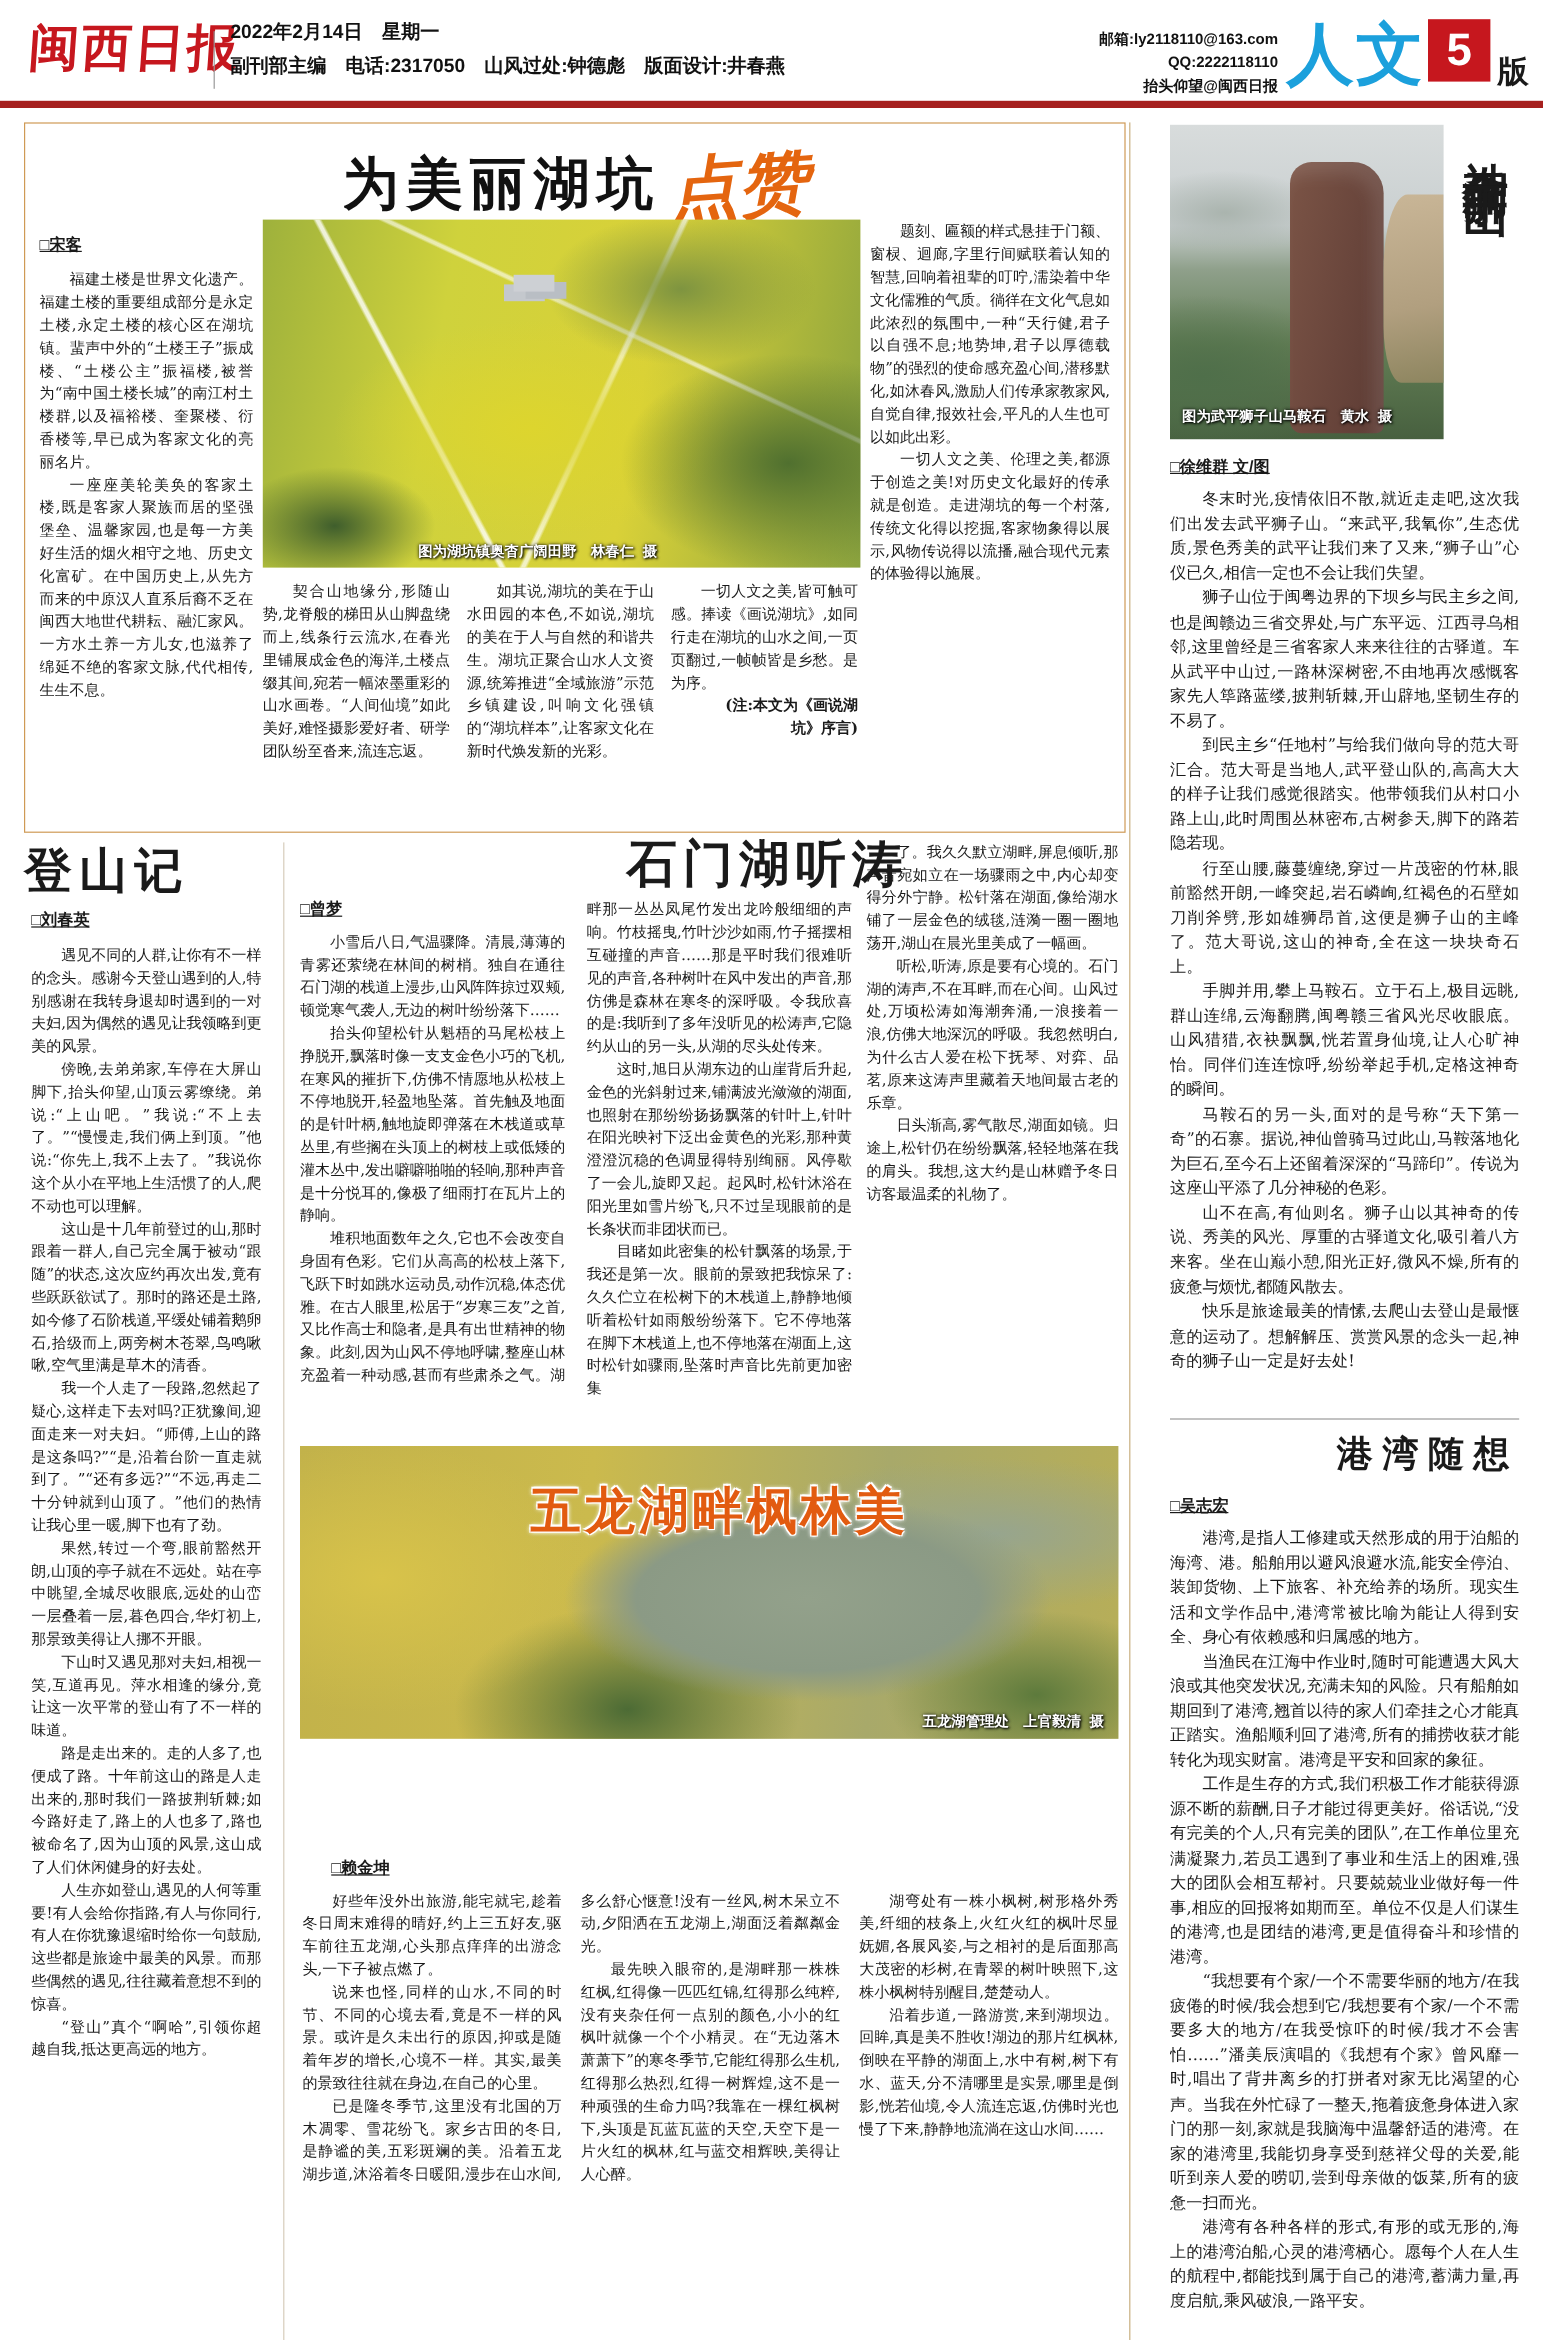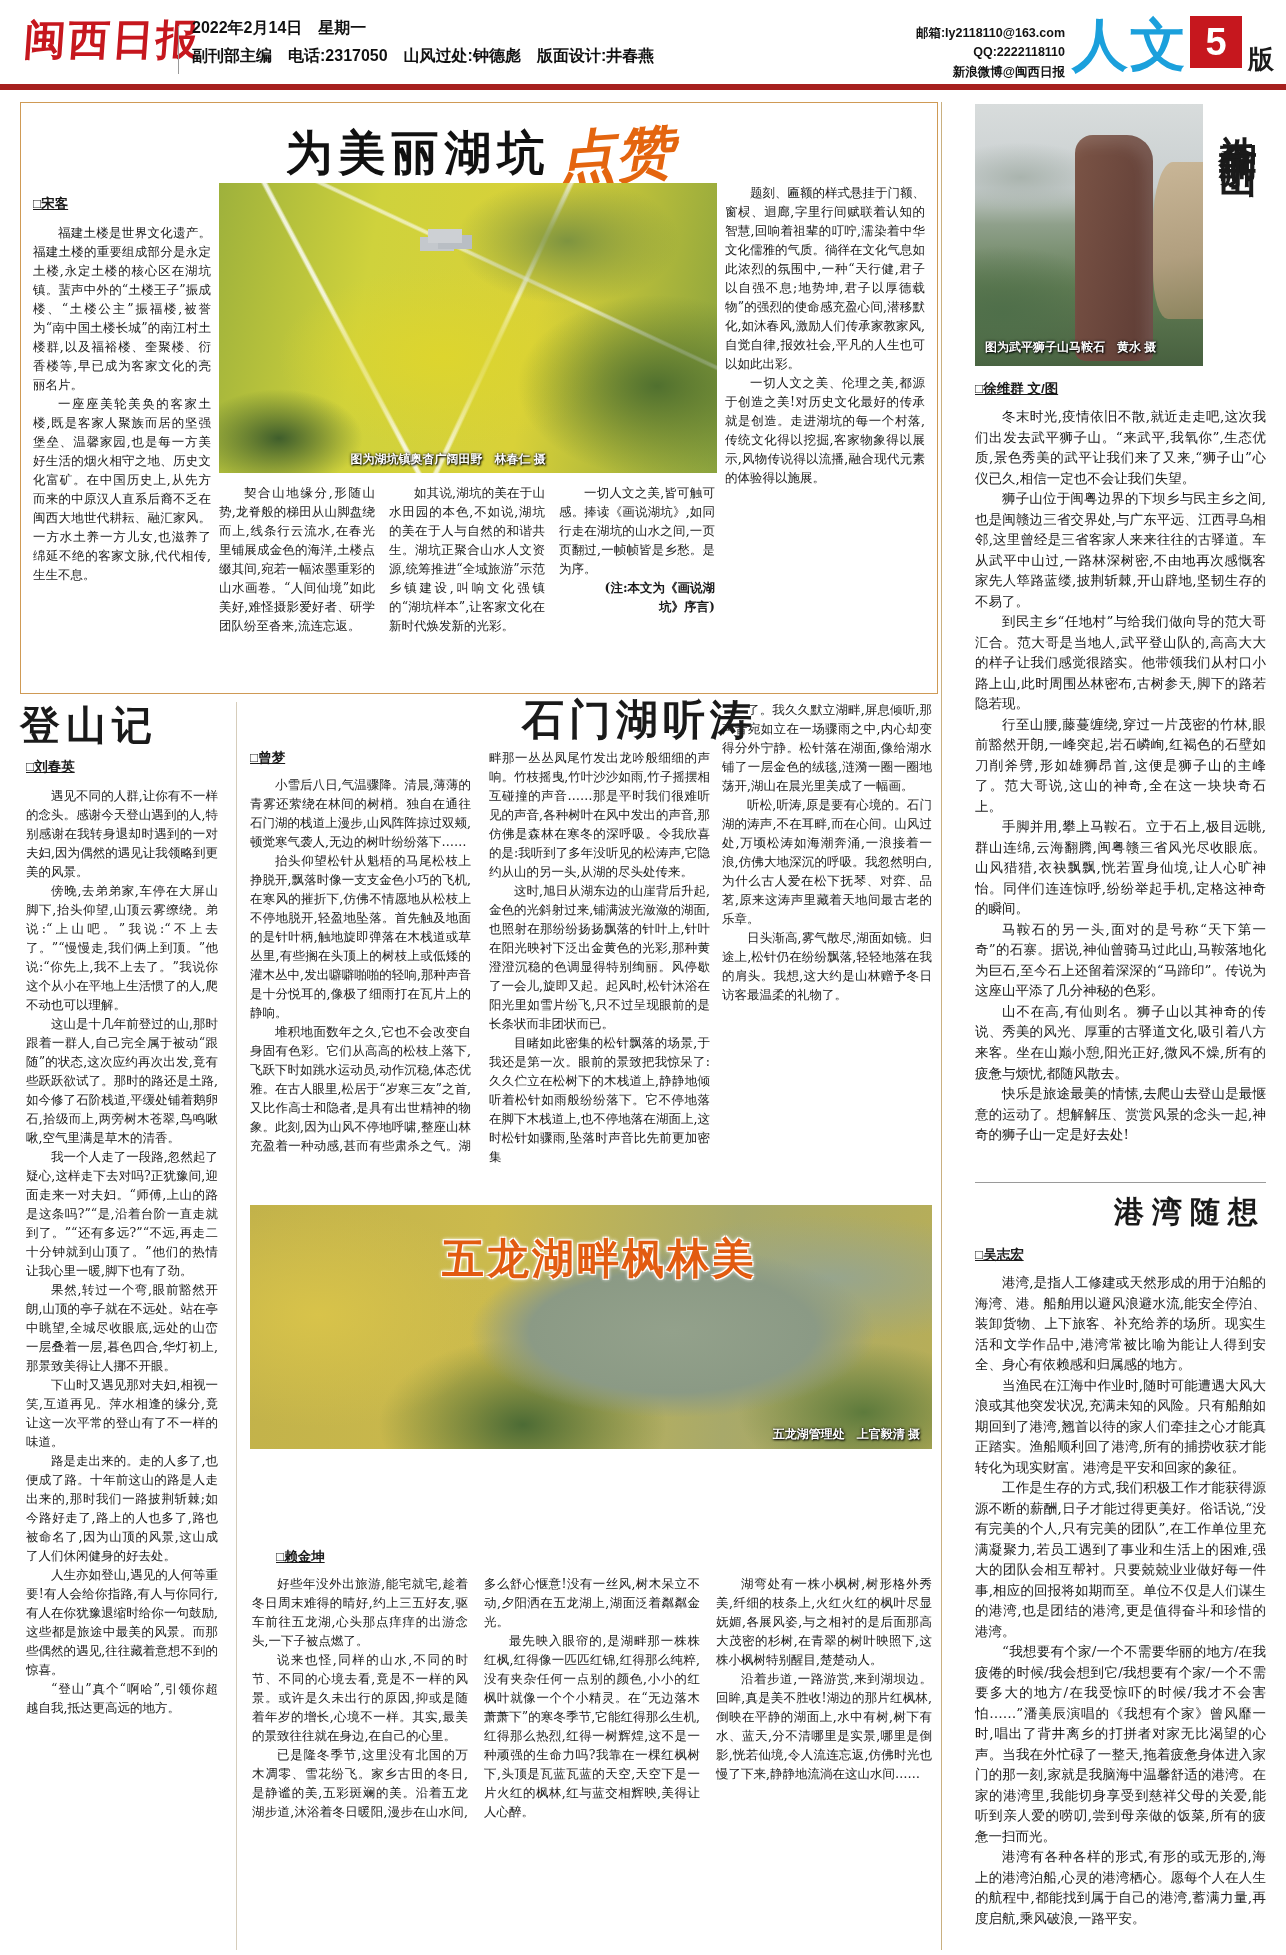--- a/index.html
+++ b/index.html
@@ -36,21 +36,21 @@
   .lead-byline{position:absolute;left:12px;top:92px;}
   .bodytext{font-size:12.5px;line-height:1.52;text-align:justify;overflow:hidden;}
   .bodytext p,.para{margin:0;text-indent:2em;}
   .lead-left{position:absolute;left:12px;top:120px;width:178px;height:456px;}
   .lead-right{position:absolute;left:704px;top:80px;width:200px;height:496px;}
   .lead-bottom{position:absolute;left:198px;top:380px;width:496px;height:196px;
                column-count:3;column-gap:14px;}
   .endnote{margin:0;text-align:right;font-weight:bold;text-indent:0;}
   .photo{position:absolute;overflow:hidden;}
   .photo-caption{position:absolute;color:#fff;font-size:12px;font-weight:bold;
-                 font-family:Liberation Sans, sans-serif;
+                 font-family:Liberation Mono, monospace;
                  text-shadow:0 0 3px #000,1px 1px 2px #000;white-space:nowrap;}
   
   .lead-photo{left:198px;top:80px;width:498px;height:290px;
     background:
       radial-gradient(ellipse 120px 70px at 12% 88%, #3f5e2c 0%, rgba(63,94,44,0) 70%),
       radial-gradient(ellipse 200px 130px at 88% 70%, #50702f 0%, rgba(80,112,47,0) 70%),
       radial-gradient(ellipse 160px 90px at 70% 20%, #7e9440 0%, rgba(126,148,64,0) 70%),
       radial-gradient(ellipse 220px 120px at 45% 60%, #ddd52e 0%, rgba(221,213,46,0) 75%),
       linear-gradient(62deg, transparent 30%, rgba(255,255,255,.8) 30.4%, rgba(255,255,255,.8) 30.8%, transparent 31.2%),
       linear-gradient(115deg, transparent 55%, rgba(255,255,255,.7) 55.4%, rgba(255,255,255,.7) 55.8%, transparent 56.2%),
@@ -116,21 +116,21 @@
 
   <div class="masthead">闽西日报</div>
   <div class="hdr-divider"></div>
   <div class="hdr-lines">
     <div>2022年2月14日　星期一</div>
     <div>副刊部主编　电话:2317050　山风过处:钟德彪　版面设计:井春燕</div>
   </div>
   <div class="contact">
     <div>邮箱:ly2118110@163.com</div>
     <div>QQ:2222118110</div>
-    <div>新浪微博@闽西日报</div>
+    <div>抬头仰望@闽西日报</div>
   </div>
   <div class="renwen">人文</div>
   <div class="five-box">5</div>
   <div class="ban">版</div>
   <div class="hdr-rule"></div>
 
   <div class="lead-box">
     <div class="lead-title">
       <span class="t-main">为美丽湖坑</span><span class="t-accent">点赞</span>
     </div>

